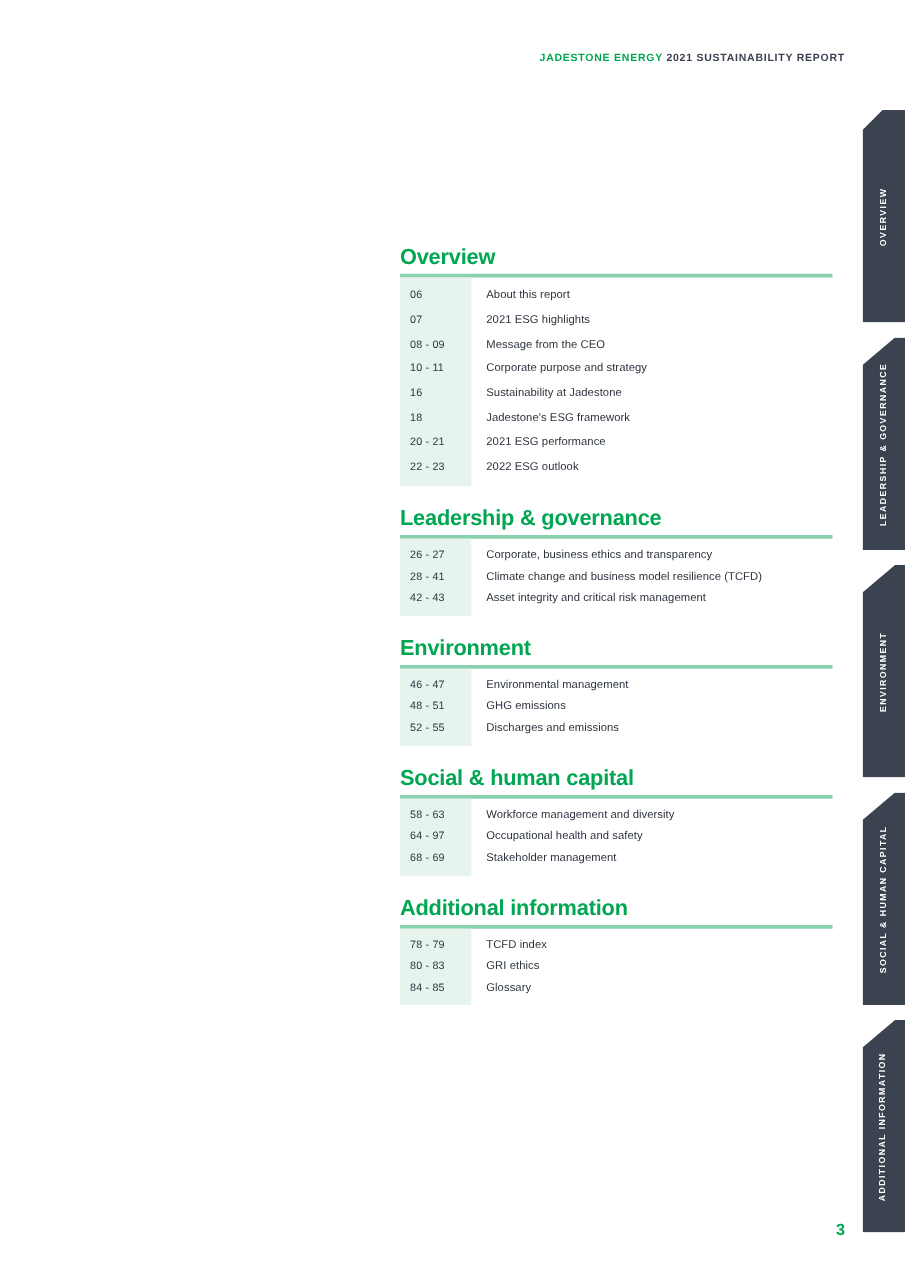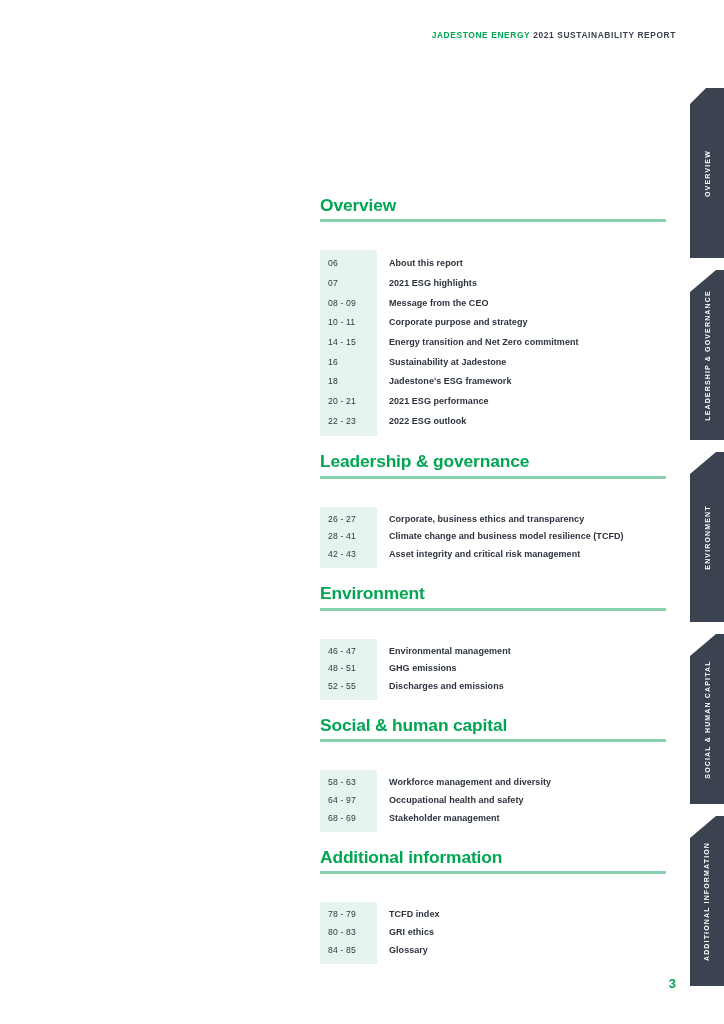--- a/index.html
+++ b/index.html
@@ -13,21 +13,21 @@
     height: 1024px;
     position: relative;
     overflow: hidden;
     font-family: "Liberation Sans", sans-serif;
     -webkit-font-smoothing: antialiased;
   }
 
   
   .page-header {
     position: absolute;
-    top: 30px;
+    top: 41px;
     left: 0;
     width: 676px;
     text-align: right;
     font-size: 8.4px;
     font-weight: bold;
     letter-spacing: 0.62px;
     white-space: nowrap;
   }
   .page-header .brand {
     color: #00a651;
@@ -62,21 +62,20 @@
     height: 3px;
     background: #8ad1b0;
     width: 346px;
     margin-bottom: 0px;
   }
 
   .section-rows {
     position: relative;
     padding-top: 4px;
     padding-bottom: 5px;
-    margin-top: 28px;
   }
   
   .section-rows::before {
     content: "";
     position: absolute;
     left: 0;
     top: 0;
     bottom: 0;
     width: 57px;
     background: #e7f4ed;
@@ -96,21 +95,21 @@
     flex: 0 0 57px;
     box-sizing: border-box;
     padding-left: 8px;
     font-size: 8.6px;
     font-weight: normal;
     color: #2f3742;
     letter-spacing: 0.15px;
   }
   .toc-label {
     font-size: 9px;
-    font-weight: bold;
+    font-weight: normal;
     color: #2c333e;
     letter-spacing: 0.05px;
     padding-left: 12px;
     text-align: right;
   }
 
   
   .side-tabs {
     position: absolute;
     right: 0;
@@ -171,24 +170,20 @@
         </div>
         <div class="toc-row">
           <span class="toc-pages">08 - 09</span>
           <span class="toc-label">Message from the CEO</span>
         </div>
         <div class="toc-row">
           <span class="toc-pages">10 - 11</span>
           <span class="toc-label">Corporate purpose and strategy</span>
         </div>
         <div class="toc-row">
-          <span class="toc-pages">14 - 15</span>
-          <span class="toc-label">Energy transition and Net Zero commitment</span>
-        </div>
-        <div class="toc-row">
           <span class="toc-pages">16</span>
           <span class="toc-label">Sustainability at Jadestone</span>
         </div>
         <div class="toc-row">
           <span class="toc-pages">18</span>
           <span class="toc-label">Jadestone's ESG framework</span>
         </div>
         <div class="toc-row">
           <span class="toc-pages">20 - 21</span>
           <span class="toc-label">2021 ESG performance</span>

